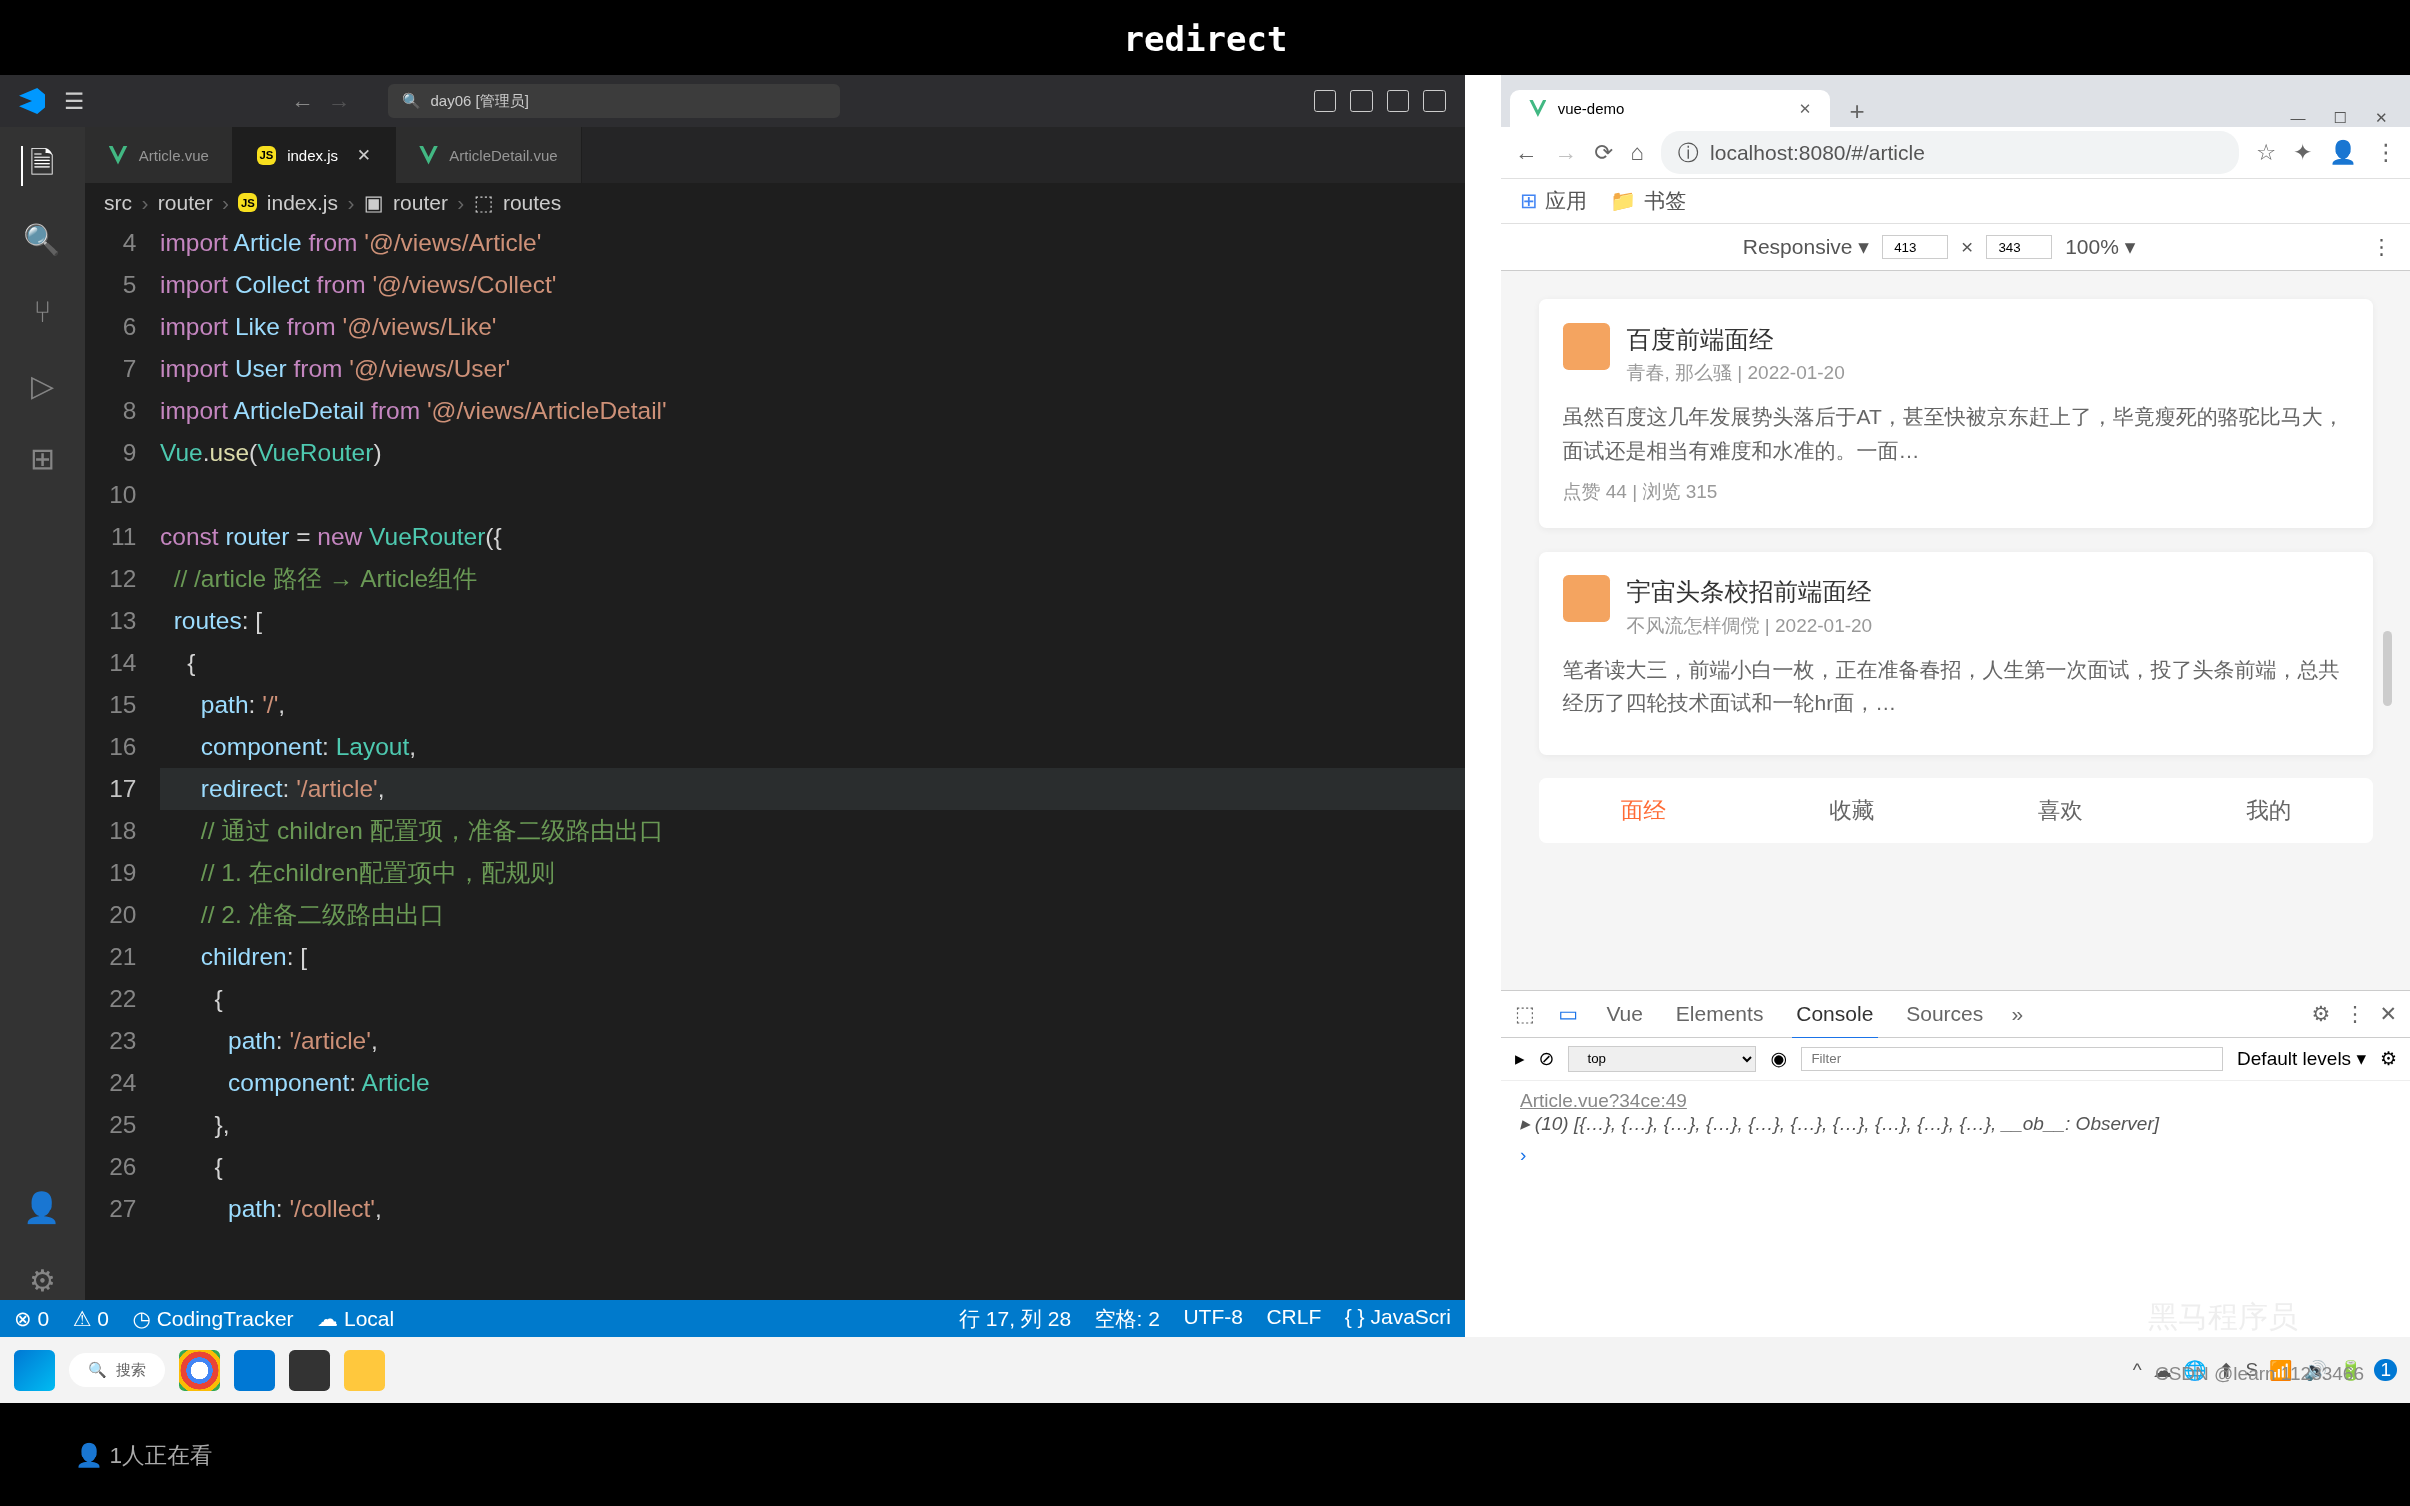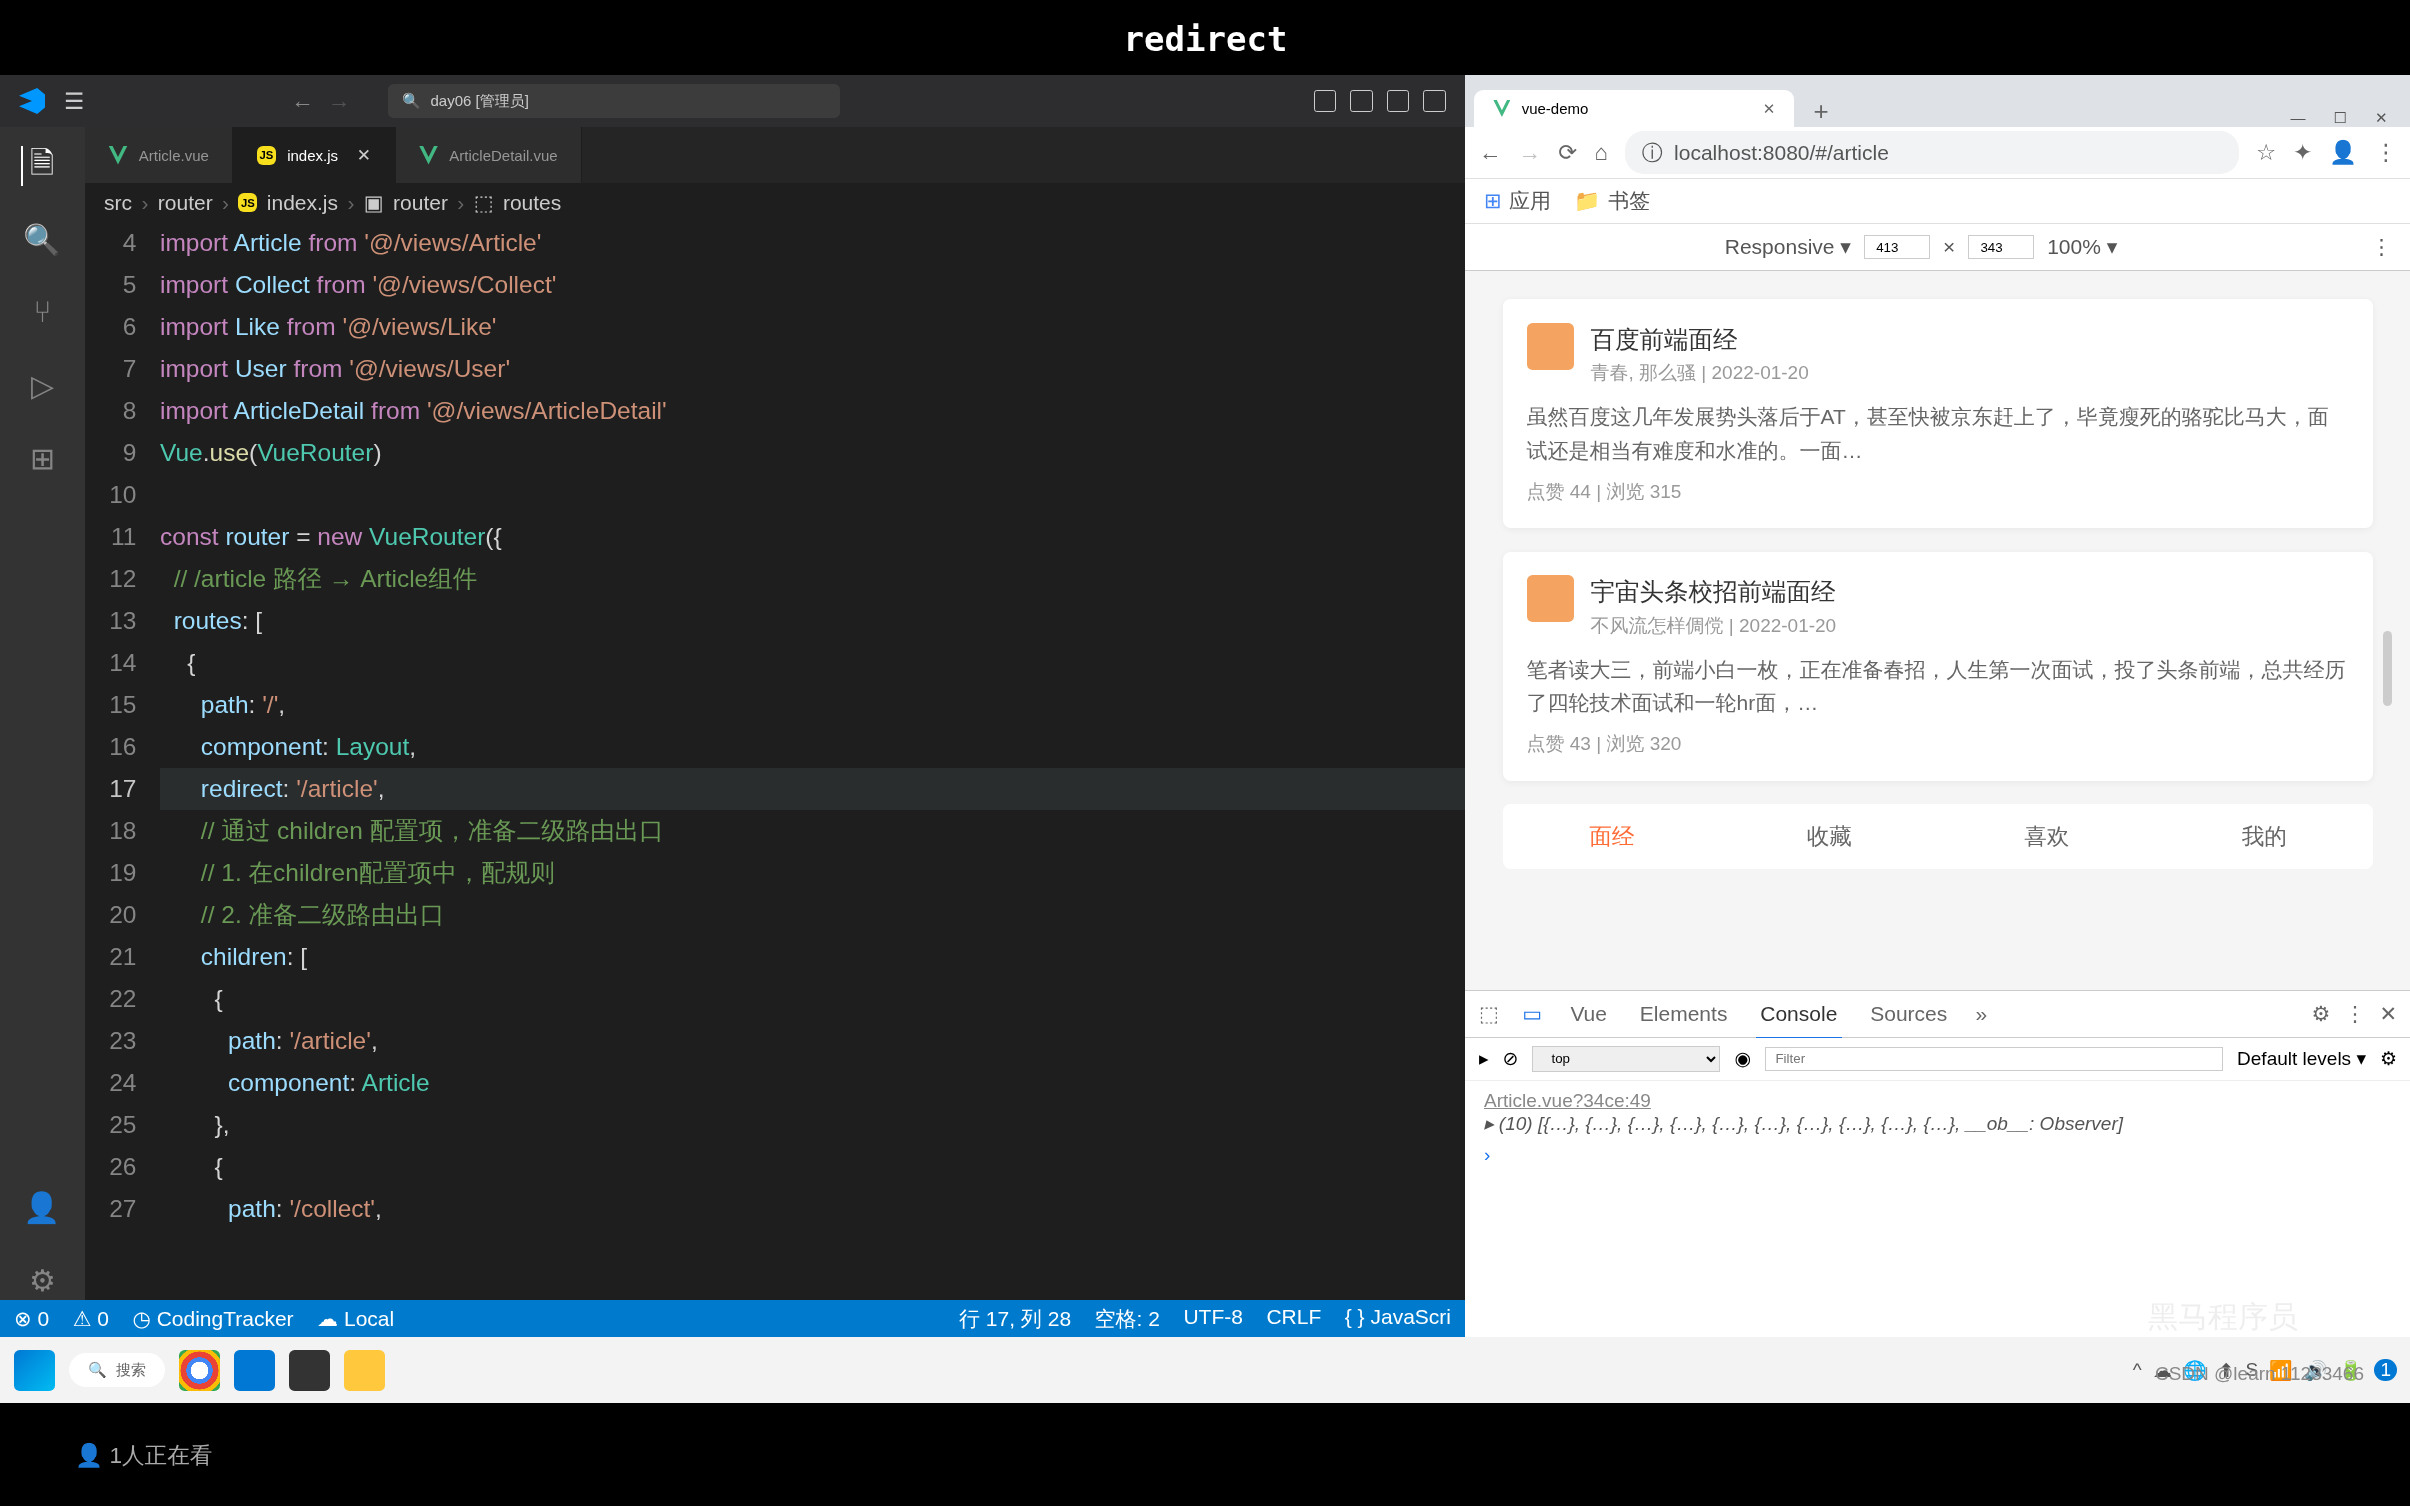--- a/index.html
+++ b/index.html
@@ -48,21 +48,21 @@
 .fn { color: #dcdcaa; }
 .var { color: #9cdcfe; }
 .cls { color: #4ec9b0; }
 .str { color: #ce9178; }
 .cmt { color: #6a9955; }
 
 .statusbar { height: 38px; background: #007acc; display: flex; align-items: center; padding: 0 14px; gap: 23.5px; color: #fff; font-size: 21px; }
 .statusbar .right { margin-left: auto; display: flex; gap: 23.5px; }
 
 
-.browser { flex: 1; background: #fff; display: flex; flex-direction: column; }
+.browser { flex: 1; background: #fff; display: flex; flex-direction: column; padding-left: 36px; }
 .browser-tabs { height: 52px; background: #dee1e6; display: flex; align-items: flex-end; padding-left: 9.4px; }
 .btab { background: #fff; border-radius: 9.4px 9.4px 0 0; padding: 9.4px 19px; display: flex; align-items: center; gap: 11.3px; min-width: 320px; }
 .btab .vue-icon { width: 17px; height: 17px; }
 .btab-close { margin-left: auto; color: #666; cursor: pointer; }
 .new-tab { padding: 0 19px; color: #666; font-size: 26px; cursor: pointer; }
 .win-controls { margin-left: auto; display: flex; gap: 28px; padding: 0 23.5px; color: #555; }
 
 .addr-bar { height: 52px; display: flex; align-items: center; padding: 0 14px; gap: 17px; border-bottom: 0.9px solid #e0e0e0; }
 .addr-bar .icon { font-size: 22.6px; color: #666; cursor: pointer; }
 .url-box { flex: 1; background: #f1f3f4; border-radius: 19px; padding: 7.5px 17px; display: flex; align-items: center; gap: 11.3px; color: #555; font-size: 21px; }
@@ -322,21 +322,20 @@
         </div>
         <div class="article-card">
           <div class="card-header">
             <div class="card-thumb"></div>
             <div>
               <div class="card-title">宇宙头条校招前端面经</div>
               <div class="card-meta">不风流怎样倜傥 | 2022-01-20</div>
             </div>
           </div>
           <div class="card-body">笔者读大三，前端小白一枚，正在准备春招，人生第一次面试，投了头条前端，总共经历了四轮技术面试和一轮hr面，…</div>
-          <div class="card-stats">点赞 43 | 浏览 320</div>
         </div>
         <div class="tab-nav">
           <div class="tab-nav-item active">面经</div>
           <div class="tab-nav-item">收藏</div>
           <div class="tab-nav-item">喜欢</div>
           <div class="tab-nav-item">我的</div>
         </div>
       </div>
       <div class="resize-handle"></div>
     </div>

